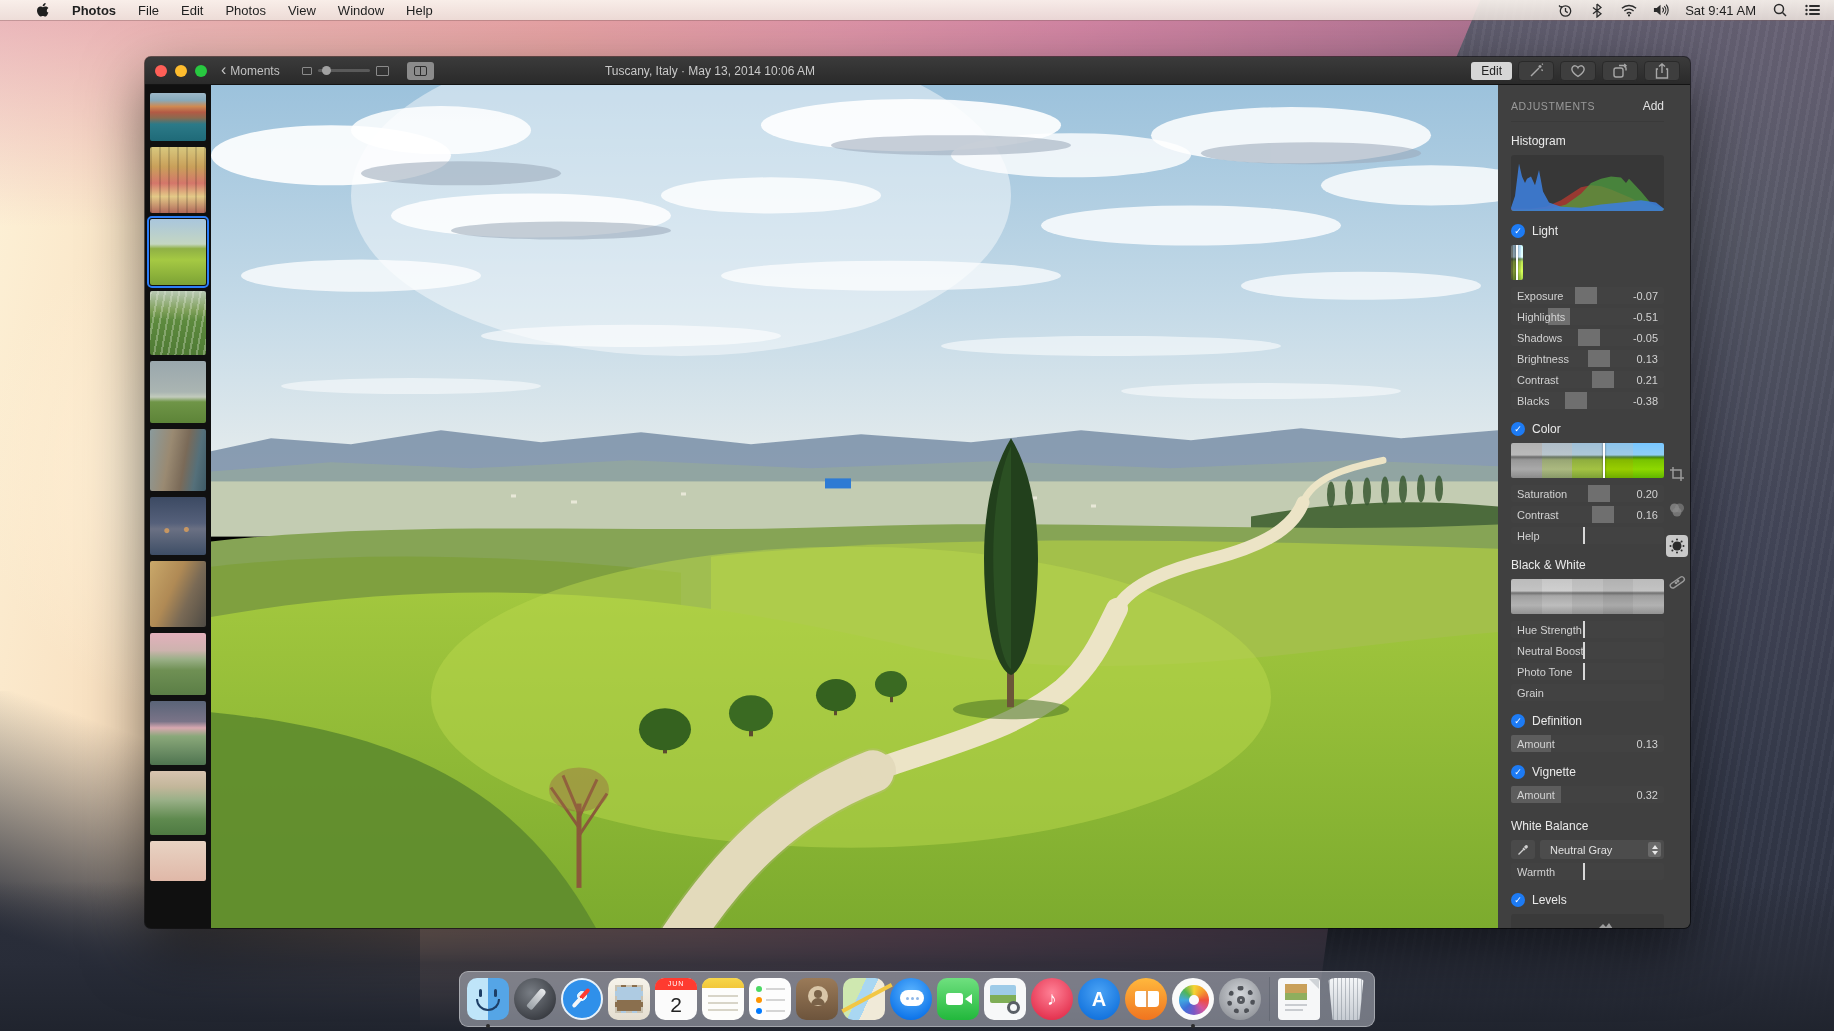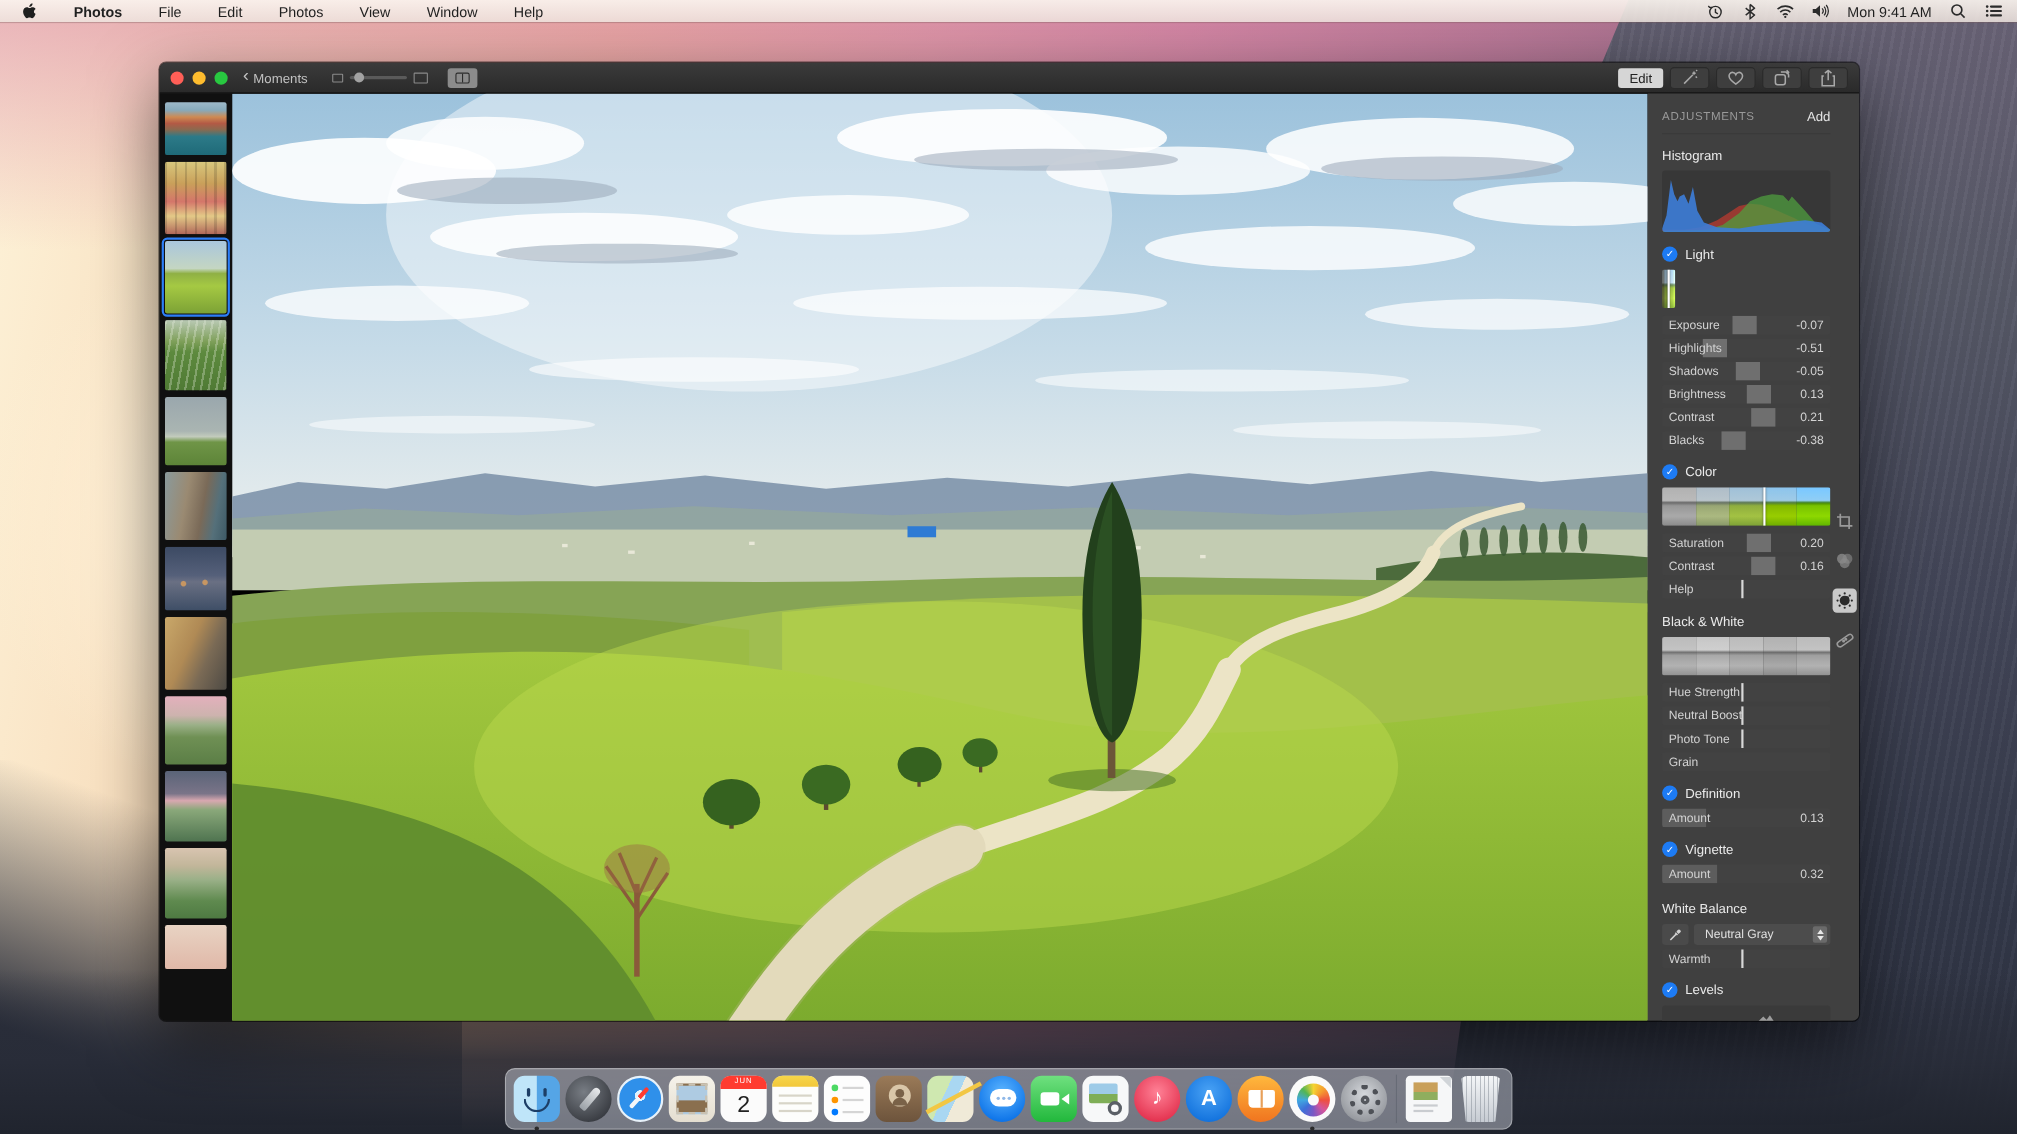--- a/index.html
+++ b/index.html
@@ -18,21 +18,21 @@
   .cliff .streaks { position:absolute; inset:0; background:repeating-linear-gradient(100deg,rgba(255,255,255,.05) 0 3px,rgba(0,0,0,.08) 3px 9px); opacity:.5; }
   .rockbottom { position:absolute; left:0; bottom:0; width:100%; height:150px;
     background:linear-gradient(180deg,rgba(40,44,56,0) 0%,rgba(40,44,56,.85) 55%,#20242e 100%); }
   .rockleft { position:absolute; left:0; bottom:0; width:420px; height:340px;
     background:linear-gradient(20deg,#2a2e3a 20%,rgba(42,46,58,0) 70%); }
 
   
   .menubar { position:absolute; top:0; left:0; width:1834px; height:20px;
     background:linear-gradient(180deg,rgba(250,244,238,.92),rgba(238,228,222,.85));
     display:flex; align-items:center; font-size:13px; color:#1f1f1f; z-index:50; box-shadow:0 1px 0 rgba(120,90,90,.35); }
-  .menubar .left { display:flex; align-items:center; gap:33px; padding-left:18px; }
+  .menubar .left { display:flex; align-items:center; gap:22px; padding-left:34px; }
   .menubar .appname { font-weight:bold; }
   .menubar .right { margin-left:auto; display:flex; align-items:center; gap:16px; padding-right:14px; }
   .mb-icon { width:16px; height:16px; display:inline-flex; align-items:center; justify-content:center; }
   .mb-icon svg { display:block; }
   .clocktext { font-size:13px; }
 
   
   .window { position:absolute; left:145px; top:57px; width:1545px; height:871px; border-radius:6px; overflow:hidden;
     background:#1b1b1b; box-shadow:0 22px 60px rgba(0,0,0,.55), 0 0 0 1px rgba(0,0,0,.55); display:flex; flex-direction:column; }
   .titlebar { height:28px; flex:0 0 28px; background:linear-gradient(180deg,#3b3b3b,#2a2a2a); border-bottom:1px solid #141414;
@@ -230,21 +230,21 @@
         </svg>
     </span>
     <span class="mb-icon">
       <svg width="17" height="14" viewBox="0 0 17 14" fill="#2b2b2b">
           <path d="M1 5h3l4-3.5v11L4 9H1z"></path>
           <path d="M10 4.5a3.6 3.6 0 0 1 0 5" fill="none" stroke="#2b2b2b" stroke-width="1.2"></path>
           <path d="M12 2.8a6.3 6.3 0 0 1 0 8.4" fill="none" stroke="#2b2b2b" stroke-width="1.2"></path>
           <path d="M14 1.2a9 9 0 0 1 0 11.6" fill="none" stroke="#2b2b2b" stroke-width="1.2"></path>
         </svg>
     </span>
-    <span class="clocktext">Mon 9:41 AM</span>
+    <span class="clocktext">Sat 9:41 AM</span>
     <span class="mb-icon">
       <svg width="14" height="14" viewBox="0 0 14 14" fill="none" stroke="#2b2b2b" stroke-width="1.5">
           <circle cx="6" cy="6" r="4.5"></circle>
           <path d="M9.5 9.5 L13 13"></path>
         </svg>
     </span>
     <span class="mb-icon">
       <svg width="15" height="12" viewBox="0 0 15 12" fill="#2b2b2b">
           <circle cx="1.5" cy="2" r="1.2"></circle>
           <rect x="4" y="1" width="11" height="2" rx="1"></rect>
@@ -275,20 +275,21 @@
           <span class="zknob"></span>
         </span>
       <span class="pic-l"></span>
     </div>
     <div class="viewtoggle">
       <span class="glyph">
           <i></i>
           <i></i>
         </span>
     </div>
+    <div class="wintitle">Tuscany, Italy  ·  May 13, 2014  10:06 AM</div>
     <div class="tb-right">
       <span class="editbtn">Edit</span>
       <span class="tbbtn">
         <svg width="16" height="16" viewBox="0 0 16 16" stroke="#a8a8a8" stroke-width="1.4" fill="none">
             <path d="M3 13 L11 5"></path>
             <path d="M12 2v3 M10.5 3.5h3 M13.5 6.5l1.2 1.2 M14 1.5l.8-.8"></path>
           </svg>
       </span>
       <span class="tbbtn">
         <svg width="16" height="14" viewBox="0 0 16 14" fill="none" stroke="#a8a8a8" stroke-width="1.4">

